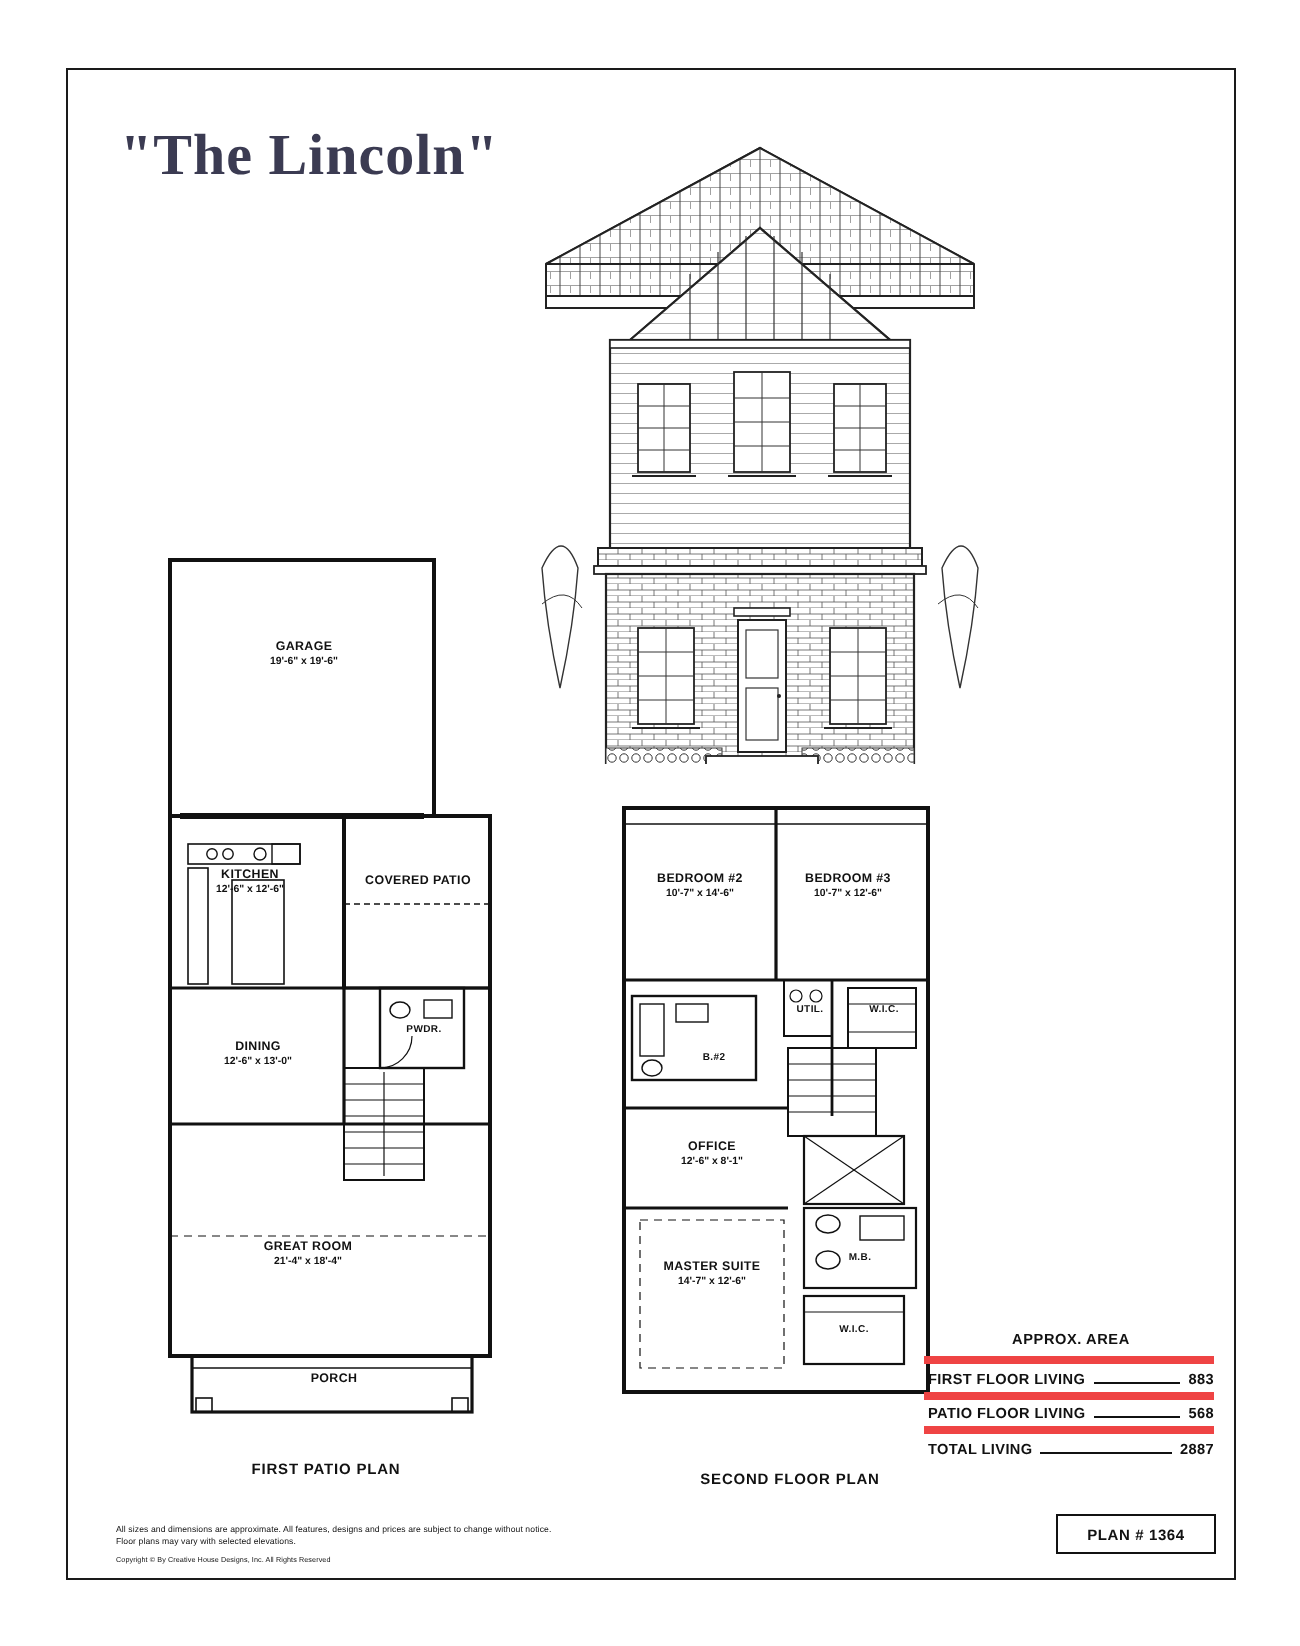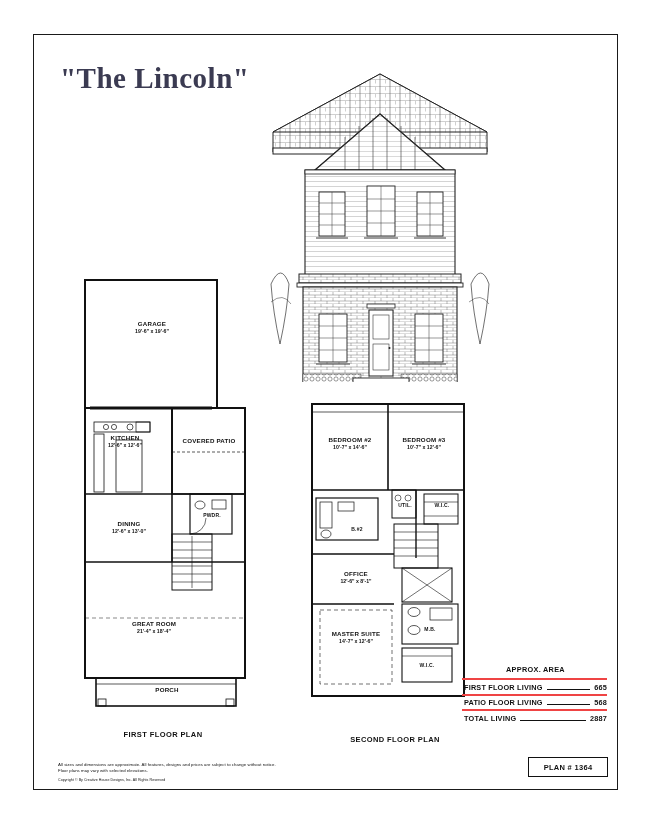--- a/index.html
+++ b/index.html
@@ -92,21 +92,21 @@
   }
   #area-legend .legend-title {
     font-weight: bold;
     letter-spacing: 0.3px;
     margin-bottom: 4px;
     padding-left: 2px;
   }
   #area-legend .legend-row {
     display: flex;
     align-items: baseline;
-    border-top: 2px solid #ef4444;
+    border-top: 4px solid #ef4444;
     padding: 2.5px 0 2px 2px;
     font-weight: bold;
     letter-spacing: 0.2px;
   }
   #area-legend .legend-row .lbl {
     white-space: nowrap;
   }
   #area-legend .legend-row .dots {
     flex: 1;
     border-bottom: 1px solid #111;
@@ -362,21 +362,21 @@
     <div class="room-label" style="left:34px;top:348px;width:96px;">
       <span>GREAT ROOM</span>
       <span class="dim">21'-4" x 18'-4"</span>
     </div>
 
     <div class="tiny-label" style="left:122px;top:240px;width:36px;">PWDR.</div>
 
     <div class="room-label" style="left:60px;top:414px;width:70px;">PORCH</div>
   </div>
 
-  <div class="plan-label" style="left:103px;top:730px;width:120px;">FIRST FLOOR PLAN</div>
+  <div class="plan-label" style="left:103px;top:730px;width:120px;">FIRST PATIO PLAN</div>
 
   <div id="second-floor" style="position:absolute;left:298px;top:398px;width:180px;height:320px;">
     <svg width="180" height="320" viewBox="0 0 180 320">
       <g stroke="#111" fill="none">
 
         <rect x="14" y="6" width="152" height="292" stroke-width="2"></rect>
 
         <line x1="14" y1="14" x2="166" y2="14" stroke-width="0.7"></line>
 
         <line x1="90" y1="6" x2="90" y2="92" stroke-width="1.6"></line>
@@ -461,21 +461,21 @@
     <div class="tiny-label" style="left:112px;top:264px;width:34px;">W.I.C.</div>
   </div>
 
   <div class="plan-label" style="left:330px;top:735px;width:130px;">SECOND FLOOR PLAN</div>
 
   <div id="area-legend">
     <div class="legend-title">APPROX. AREA</div>
     <div class="legend-row">
       <span class="lbl">FIRST FLOOR LIVING</span>
       <span class="dots"></span>
-      <span class="val">665</span>
+      <span class="val">883</span>
     </div>
     <div class="legend-row">
       <span class="lbl">PATIO FLOOR LIVING</span>
       <span class="dots"></span>
       <span class="val">568</span>
     </div>
     <div class="legend-row">
       <span class="lbl">TOTAL LIVING</span>
       <span class="dots"></span>
       <span class="val">2887</span>

